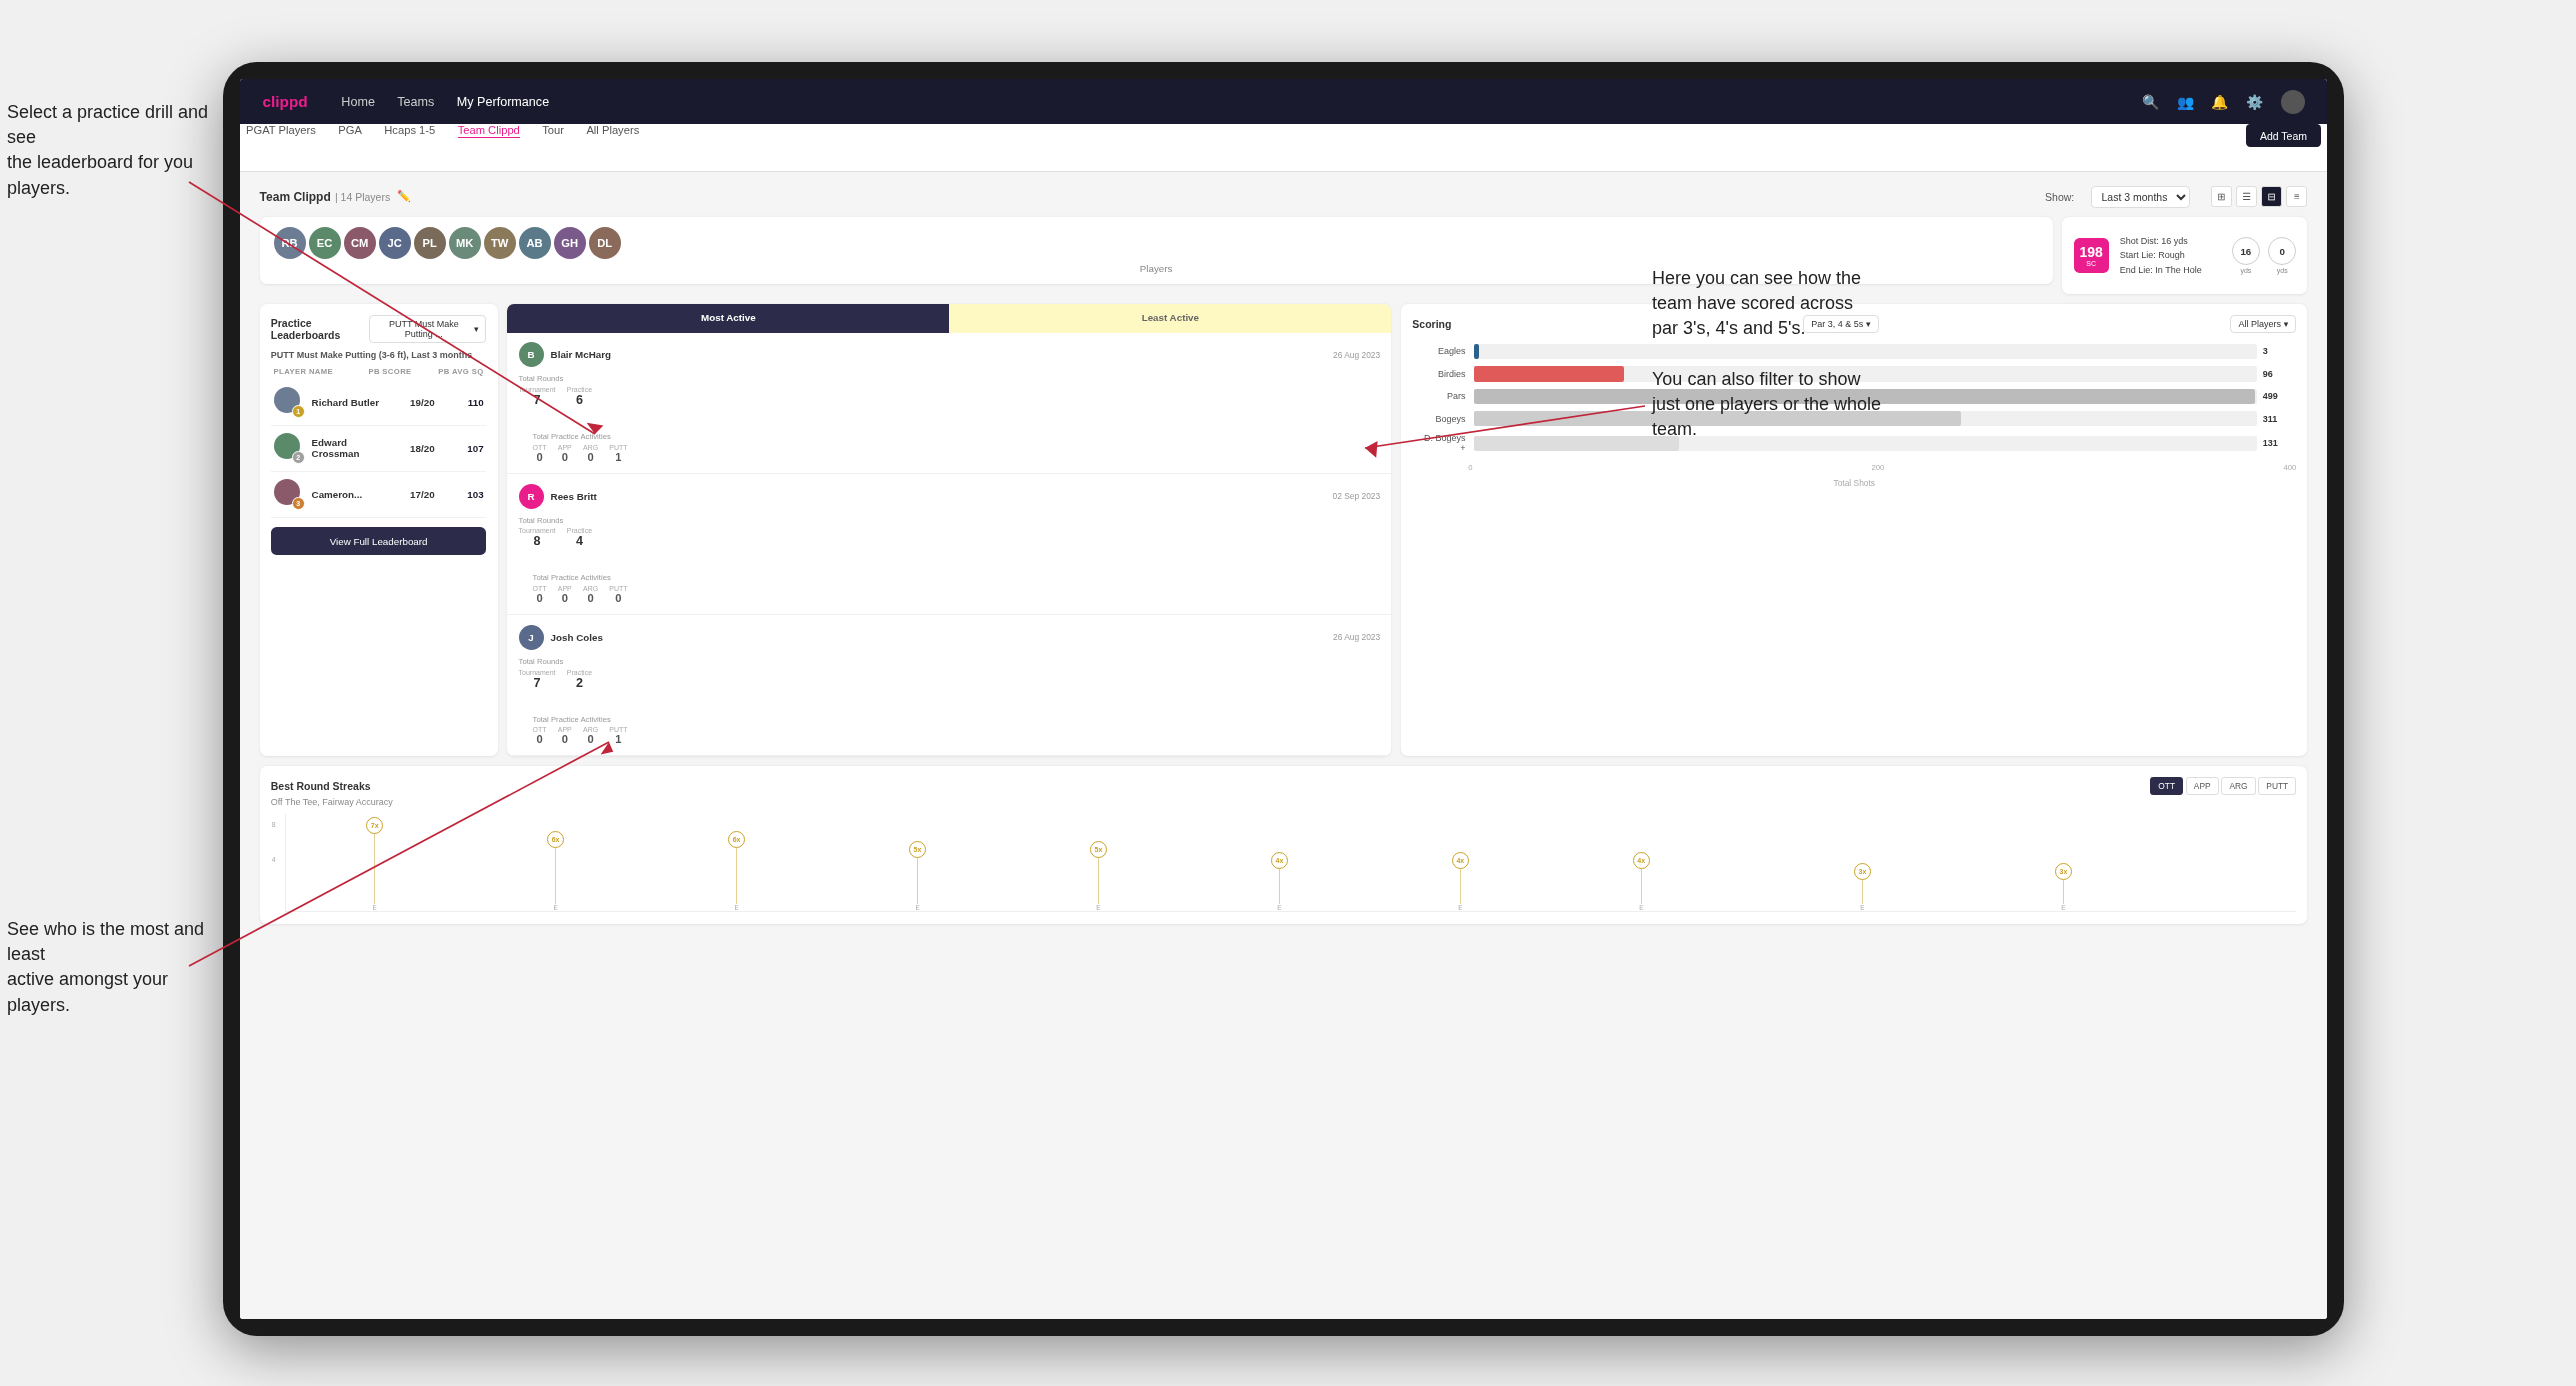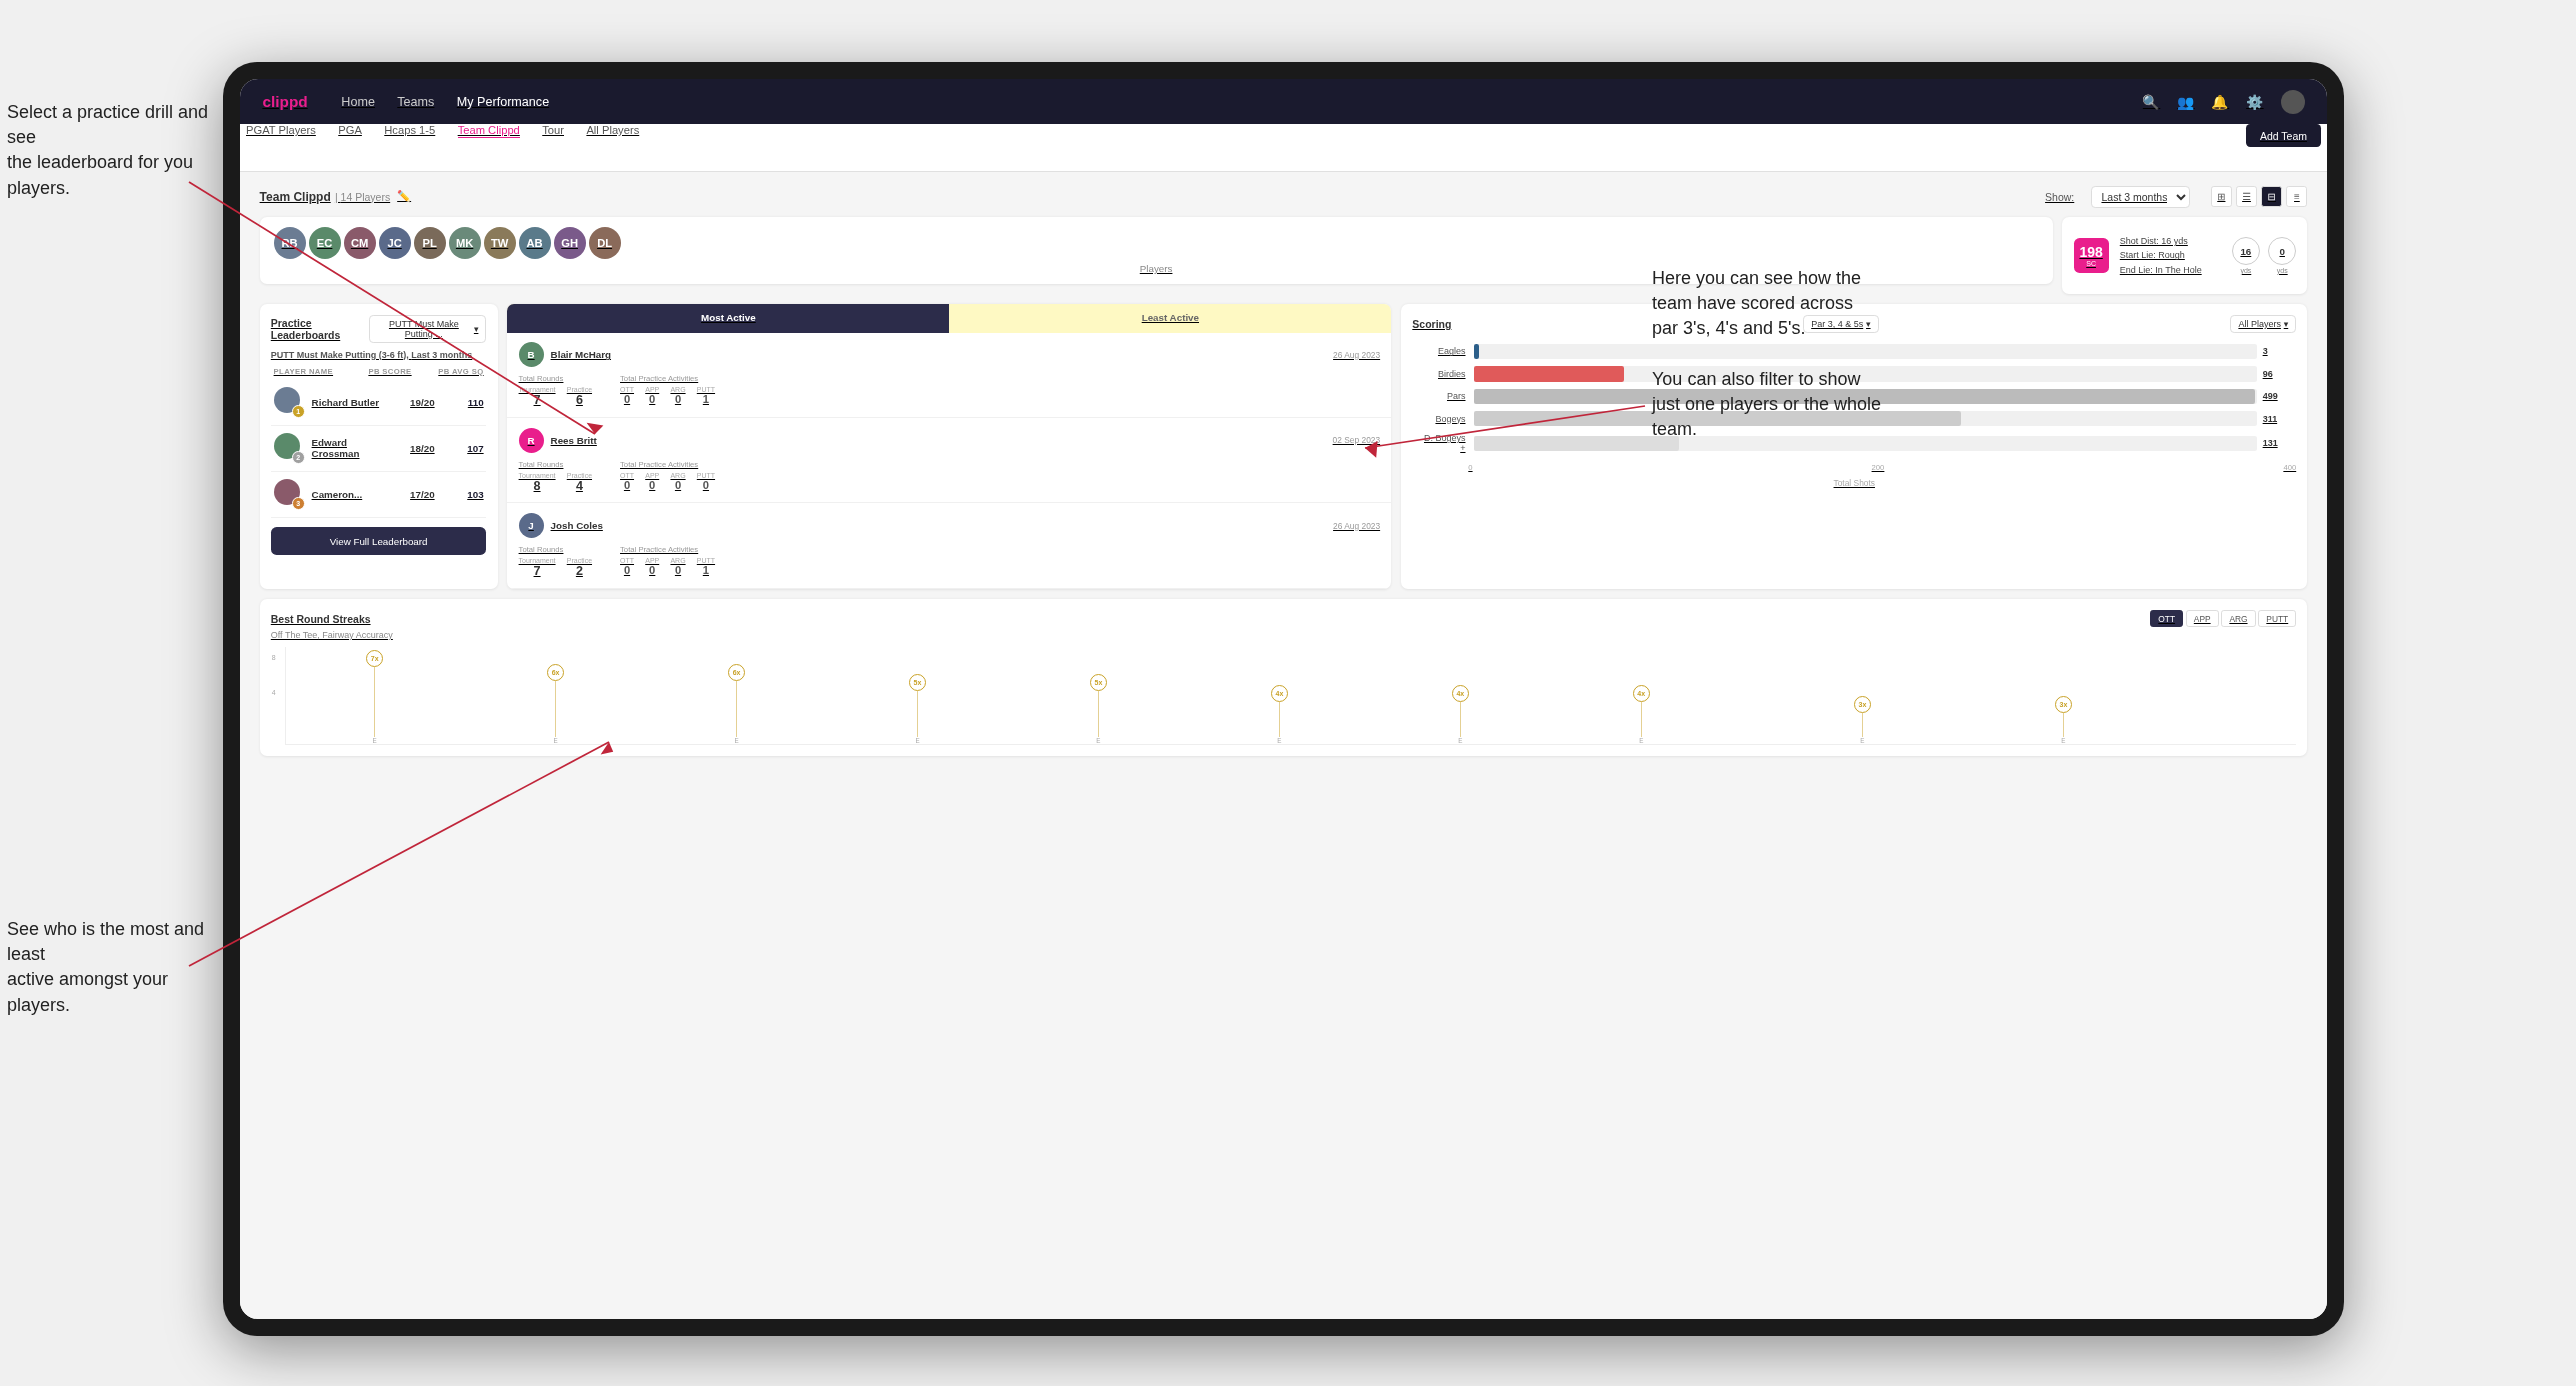--- a/index.html
+++ b/index.html
@@ -21,24 +21,23 @@
       height: 1274px;
       background: #1a1a1a;
       border-radius: 34px;
       box-shadow: 0 14px 56px rgba(0,0,0,0.4);
       padding: 17px;
     }
     .tablet-screen {
       width: 100%;
       height: 100%;
       background: #fff;
-      border-radius: 18px;
+      border-radius: 3px;
       overflow: hidden;
       position: relative;
-      text-decoration: underline;
     }
 
     
     .navbar {
       background: #1a1a2e;
       height: 45px;
       display: flex;
       align-items: center;
       padding: 0 22.4px;
       gap: 22.4px;
@@ -425,21 +424,22 @@
       font-weight: 600;
       color: #333;
       flex: 1;
     }
     .activity-date {
       font-size: 8.4px;
       color: #999;
     }
     .activity-stats {
       display: flex;
-      gap: 14px;
+      gap: 25px;
+      flex-direction: column;
     }
     .activity-stat-group { }
     .activity-stat-label {
       font-size: 7.7px;
       color: #999;
       margin-bottom: 2.8px;
     }
     .activity-stat-sub {
       display: flex;
       gap: 11.2px;

